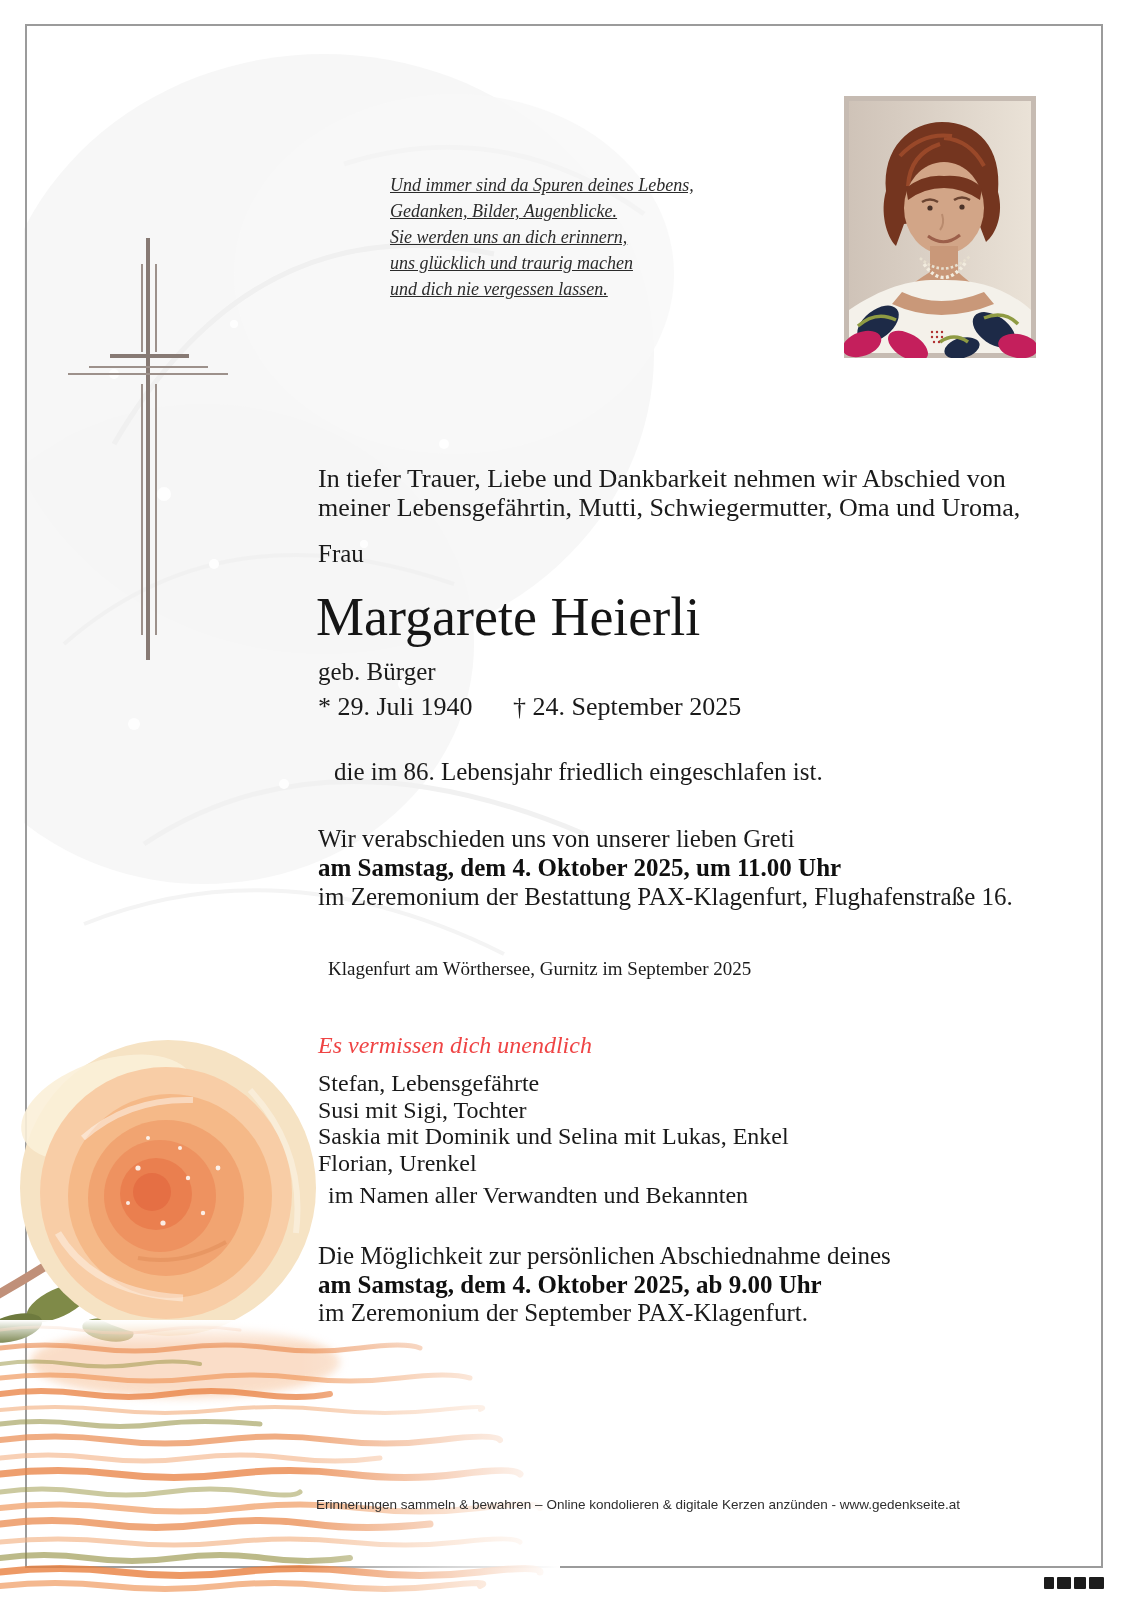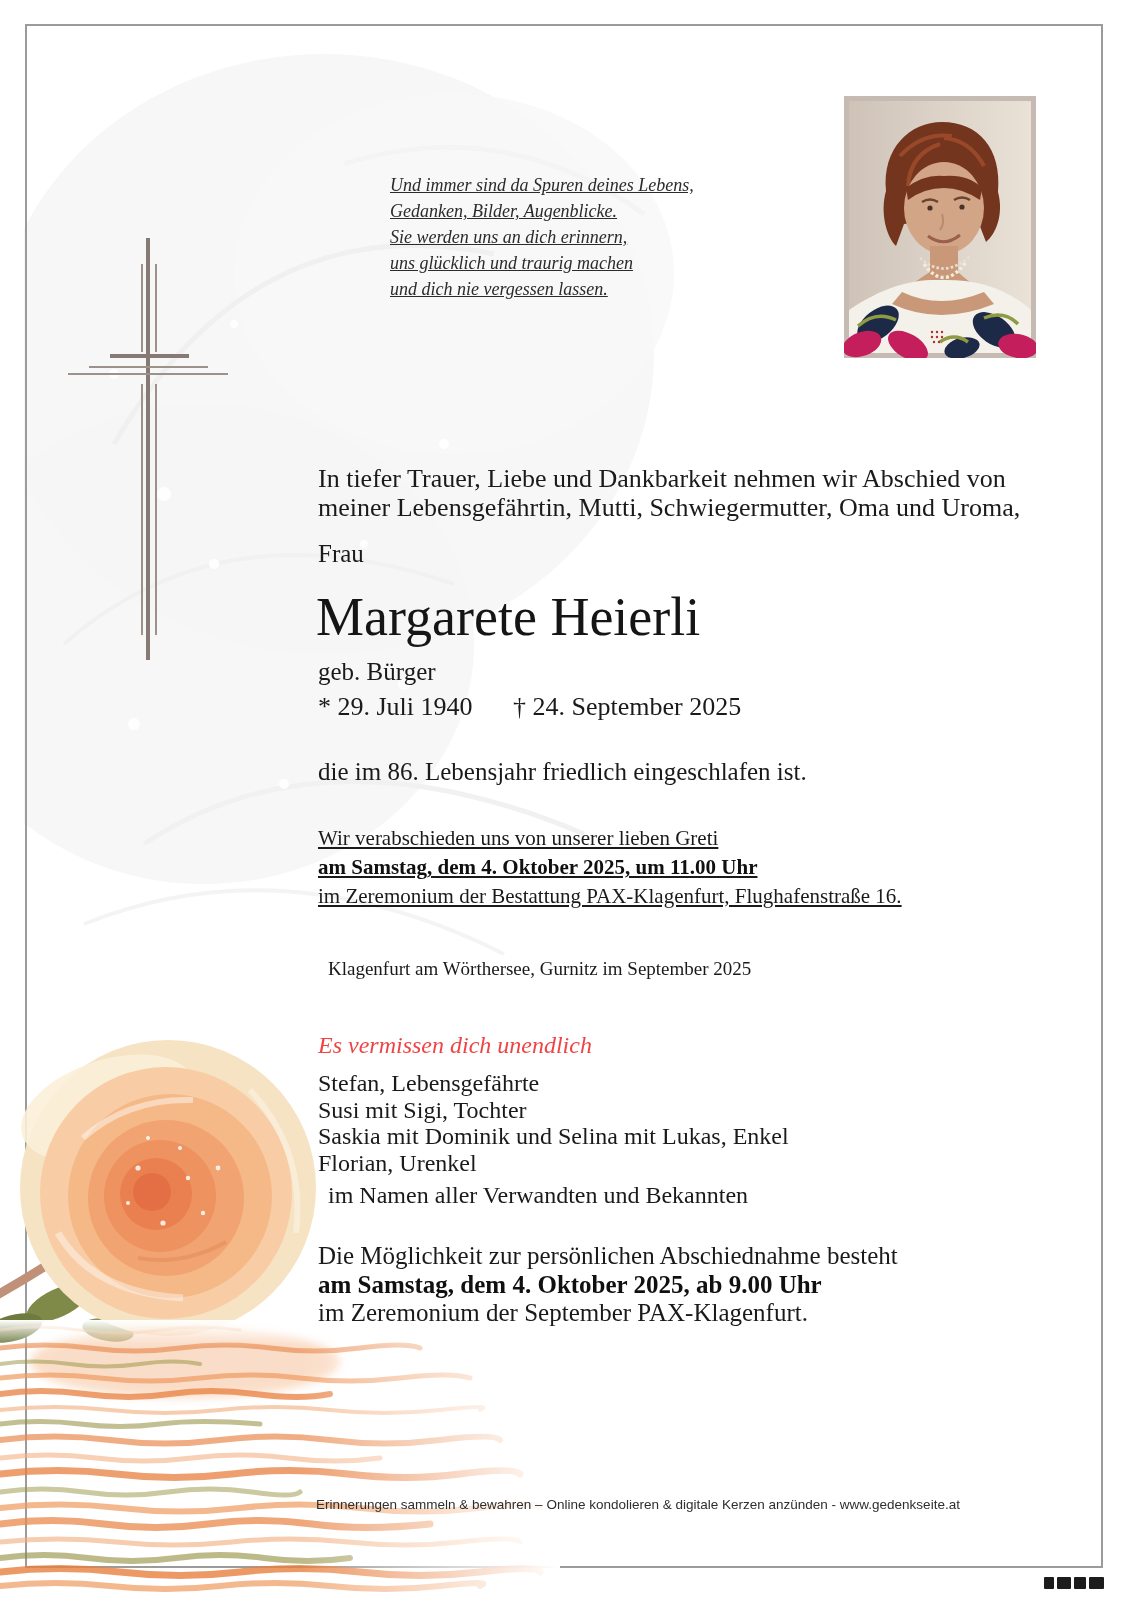--- a/index.html
+++ b/index.html
@@ -27,22 +27,22 @@
   .portrait{left:844px;top:96px;z-index:3;}
   
   .txt{z-index:5;white-space:nowrap;}
   .poem{left:390px;top:172px;font-style:italic;font-size:18px;line-height:26px;color:#2b2b2b;text-decoration:underline;}
   .announce{left:318px;top:464px;font-size:26px;line-height:29px;}
   .frau{left:318px;top:540px;font-size:25px;}
   .name{left:316px;top:588px;font-size:54px;line-height:58px;color:#151515;text-align:center;}
   .maiden{left:318px;top:658px;font-size:25px;}
   .dates{left:318px;top:692px;font-size:26px;}
   .dates .death{margin-left:34px;}
-  .ageline{left:318px;top:758px;font-size:25px;}
-  .farewell{left:318px;top:824px;font-size:21px;line-height:29px;text-decoration:underline;}
+  .ageline{left:334px;top:758px;font-size:25px;}
+  .farewell{left:318px;top:824px;font-size:25px;line-height:29px;}
   .bold{font-weight:700;color:#101010;}
   .placedate{left:328px;top:958px;font-size:19px;}
   .missintro{left:318px;top:1032px;font-size:24px;font-style:italic;color:#ef4444;}
   .mourners{left:318px;top:1070px;font-size:24px;line-height:26.5px;}
   .closing{left:328px;top:1182px;font-size:24px;}
   .viewing{left:318px;top:1242px;font-size:25px;line-height:28.5px;}
   .footer{
     left:316px;top:1497px;z-index:6;
     font-family:"Liberation Sans", sans-serif;
     font-size:13.5px;line-height:16.5px;color:#2e2e2e;white-space:nowrap;
@@ -187,21 +187,21 @@
 <div class="abs txt mourners">
   <div>Stefan, Lebensgefährte</div>
   <div>Susi mit Sigi, Tochter</div>
   <div>Saskia mit Dominik und Selina mit Lukas, Enkel</div>
   <div>Florian, Urenkel</div>
 </div>
 
 <div class="abs txt closing">im Namen aller Verwandten und Bekannten</div>
 
 <div class="abs txt viewing">
-  <div>Die Möglichkeit zur persönlichen Abschiednahme besteht</div>
+  <div>Die Möglichkeit zur persönlichen Abschiednahme deines</div>
   <div class="bold">am Samstag, dem 4. Oktober 2025, ab 9.00 Uhr</div>
   <div>im Zeremonium der September PAX-Klagenfurt.</div>
 </div>
 
 <div class="abs txt footer">
   <div>Erinnerungen sammeln &amp; bewahren – Online kondolieren &amp; digitale Kerzen anzünden - www.gedenkseite.at</div>
 </div>
 
 <svg class="abs peach-rose" width="350" height="330" viewBox="0 0 350 330">
   <path d="M120,195 C80,225 40,250 0,272" stroke="#c09079" stroke-width="9" fill="none"></path>

